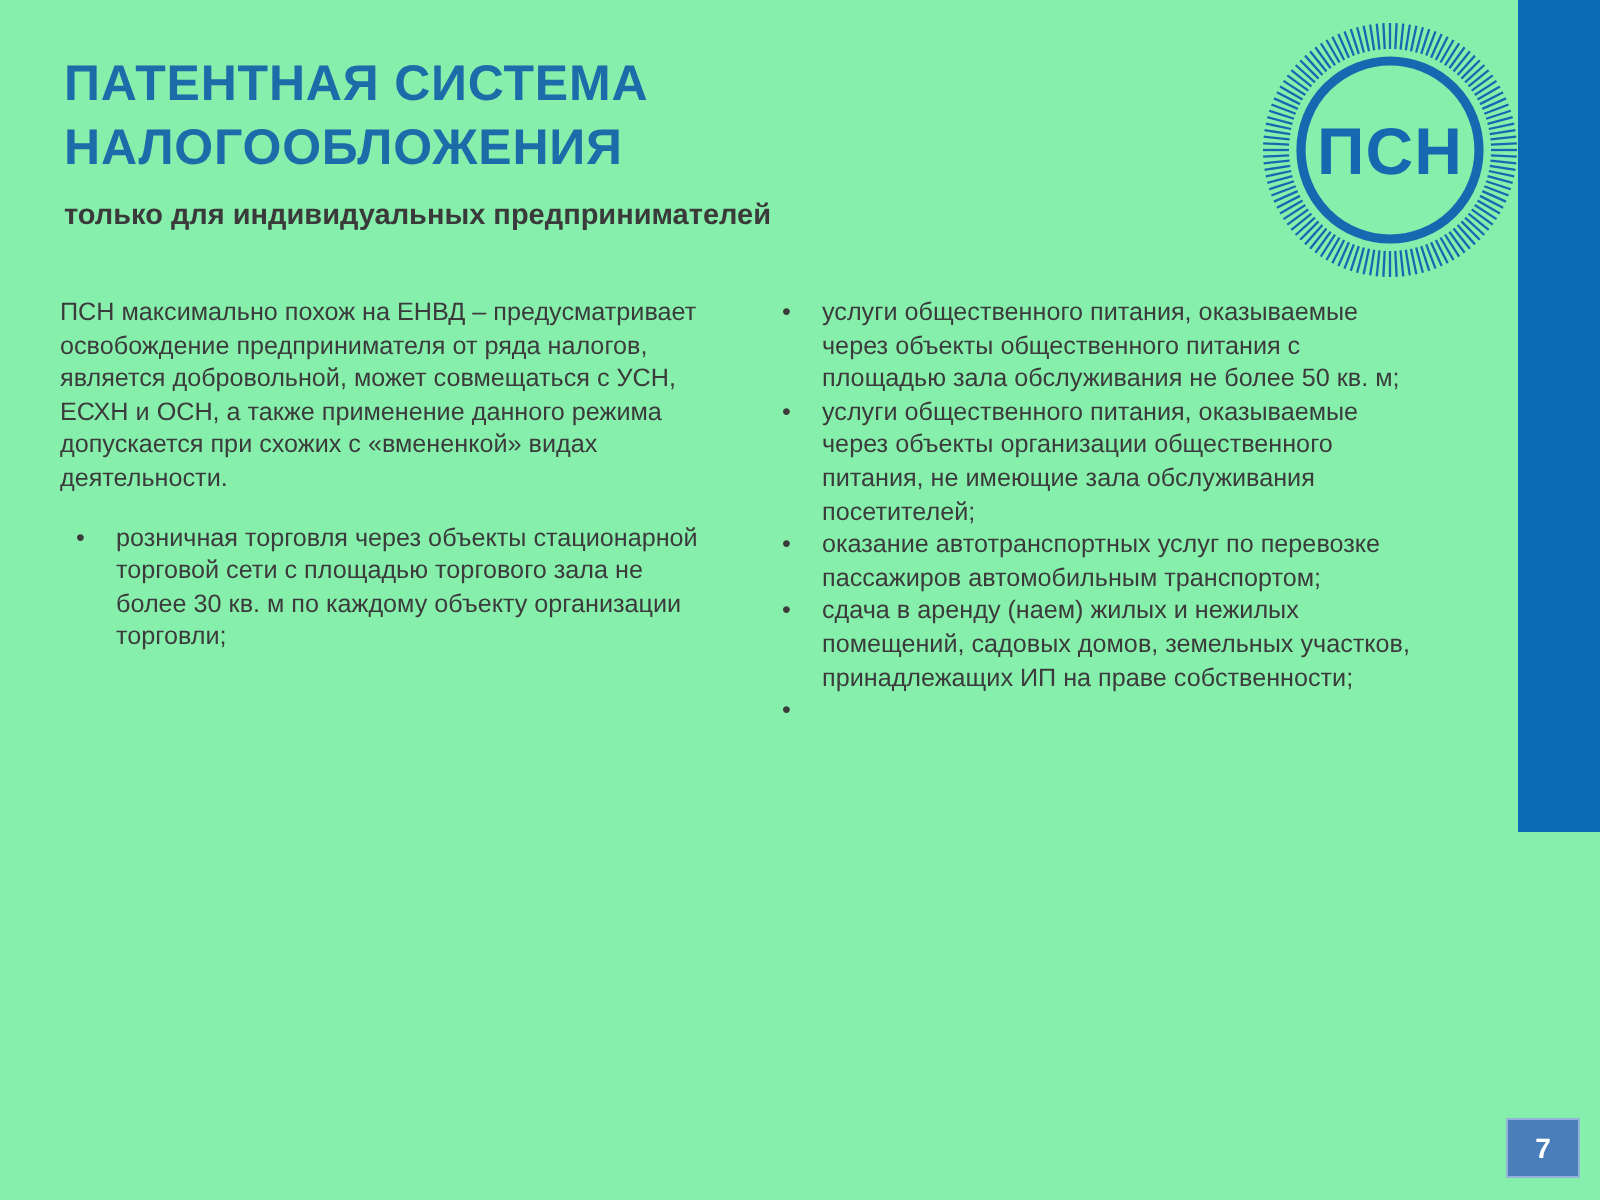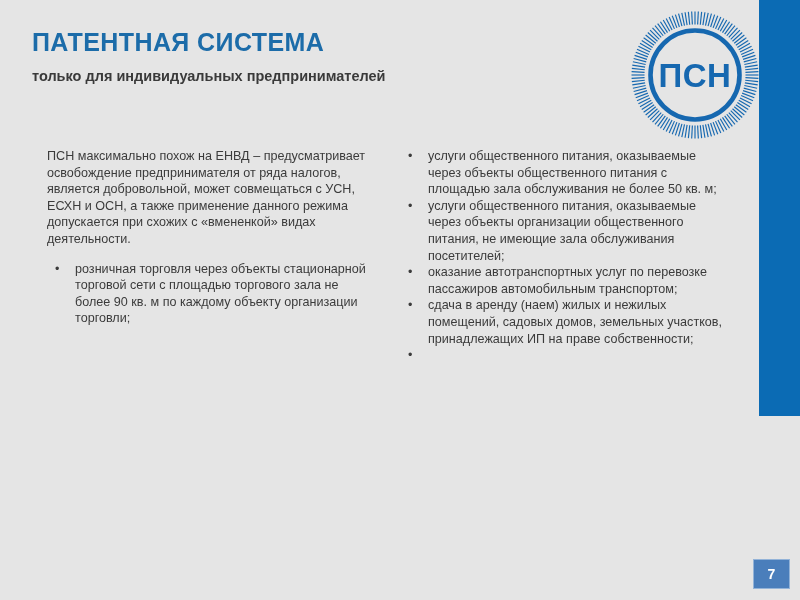--- a/index.html
+++ b/index.html
@@ -13,21 +13,21 @@
     overflow: hidden;
     background: #ffffff;
     font-family: "Liberation Sans", "DejaVu Sans", sans-serif;
     -webkit-font-smoothing: antialiased;
   }
 
   .slide {
     position: relative;
     width: 800px;
     height: 600px;
-    background: #e5e5e5;
+    background: #86efac;
     box-sizing: border-box;
   }
 
   
   .side-bar {
     position: absolute;
     left: 759px;
     top: 0px;
     width: 41px;
     height: 416px;
@@ -87,21 +87,20 @@
     letter-spacing: 0.5px;
   }
 
   
   .content {
     position: absolute;
     left: 0px;
     top: 148px;
     width: 759px;
     height: 360px;
-    margin-left: 17px;
   }
 
   .col {
     position: absolute;
     top: 0;
     color: #3b3b3b;
     font-size: 12.6px;
     line-height: 16.6px;
   }
   .col-left  { left: 30px;  width: 322px; }
@@ -156,20 +155,21 @@
 
 <div class="slide">
 
   <div class="side-bar"></div>
 
   <div class="header">
 
     <div class="title-block">
       <h1 class="title">
         <span class="line1">ПАТЕНТНАЯ СИСТЕМА</span>
+        <span class="line2">НАЛОГООБЛОЖЕНИЯ</span>
       </h1>
       <p class="subtitle">только для индивидуальных предпринимателей</p>
     </div>
 
     <div class="logo">
       <svg viewBox="0 0 134 134" xmlns="http://www.w3.org/2000/svg" aria-hidden="true">
         <g id="ticks" stroke="#1668B0" stroke-width="1.15">
             <line x1="67.00" y1="16.50" x2="67.00" y2="3.50" stroke-linecap="butt"></line>
             <line x1="69.64" y1="16.57" x2="70.32" y2="3.59" stroke-linecap="butt"></line>
             <line x1="72.28" y1="16.78" x2="73.64" y2="3.85" stroke-linecap="butt"></line>
@@ -296,21 +296,21 @@
       </svg>
     </div>
 
   </div>
 
   <div class="content">
 
     <div class="col col-left">
       <p class="para">ПСН максимально похож на ЕНВД – предусматривает освобождение предпринимателя от ряда налогов, является добровольной, может совмещаться с УСН, ЕСХН и ОСН, а также применение данного режима допускается при схожих с «вмененкой» видах деятельности.</p>
       <ul class="bullets">
-          <li><span class="dot">•</span><span>розничная торговля через объекты стационарной торговой сети с площадью торгового зала не более 90 кв. м по каждому объекту организации торговли;</span></li>
+          <li><span class="dot">•</span><span>розничная торговля через объекты стационарной торговой сети с площадью торгового зала не более 30 кв. м по каждому объекту организации торговли;</span></li>
         </ul>
     </div>
 
     <div class="col col-right">
       <ul class="bullets">
           <li><span class="dot">•</span><span>услуги общественного питания, оказываемые через объекты общественного питания с площадью зала обслуживания не более 50 кв. м;</span></li>
           <li><span class="dot">•</span><span>услуги общественного питания, оказываемые через объекты организации общественного питания, не имеющие зала обслуживания посетителей;</span></li>
           <li><span class="dot">•</span><span>оказание автотранспортных услуг по перевозке пассажиров автомобильным транспортом;</span></li>
           <li><span class="dot">•</span><span>сдача в аренду (наем) жилых и нежилых помещений, садовых домов, земельных участков, принадлежащих ИП на праве собственности;</span></li>
           <li><span class="dot">•</span></li>

